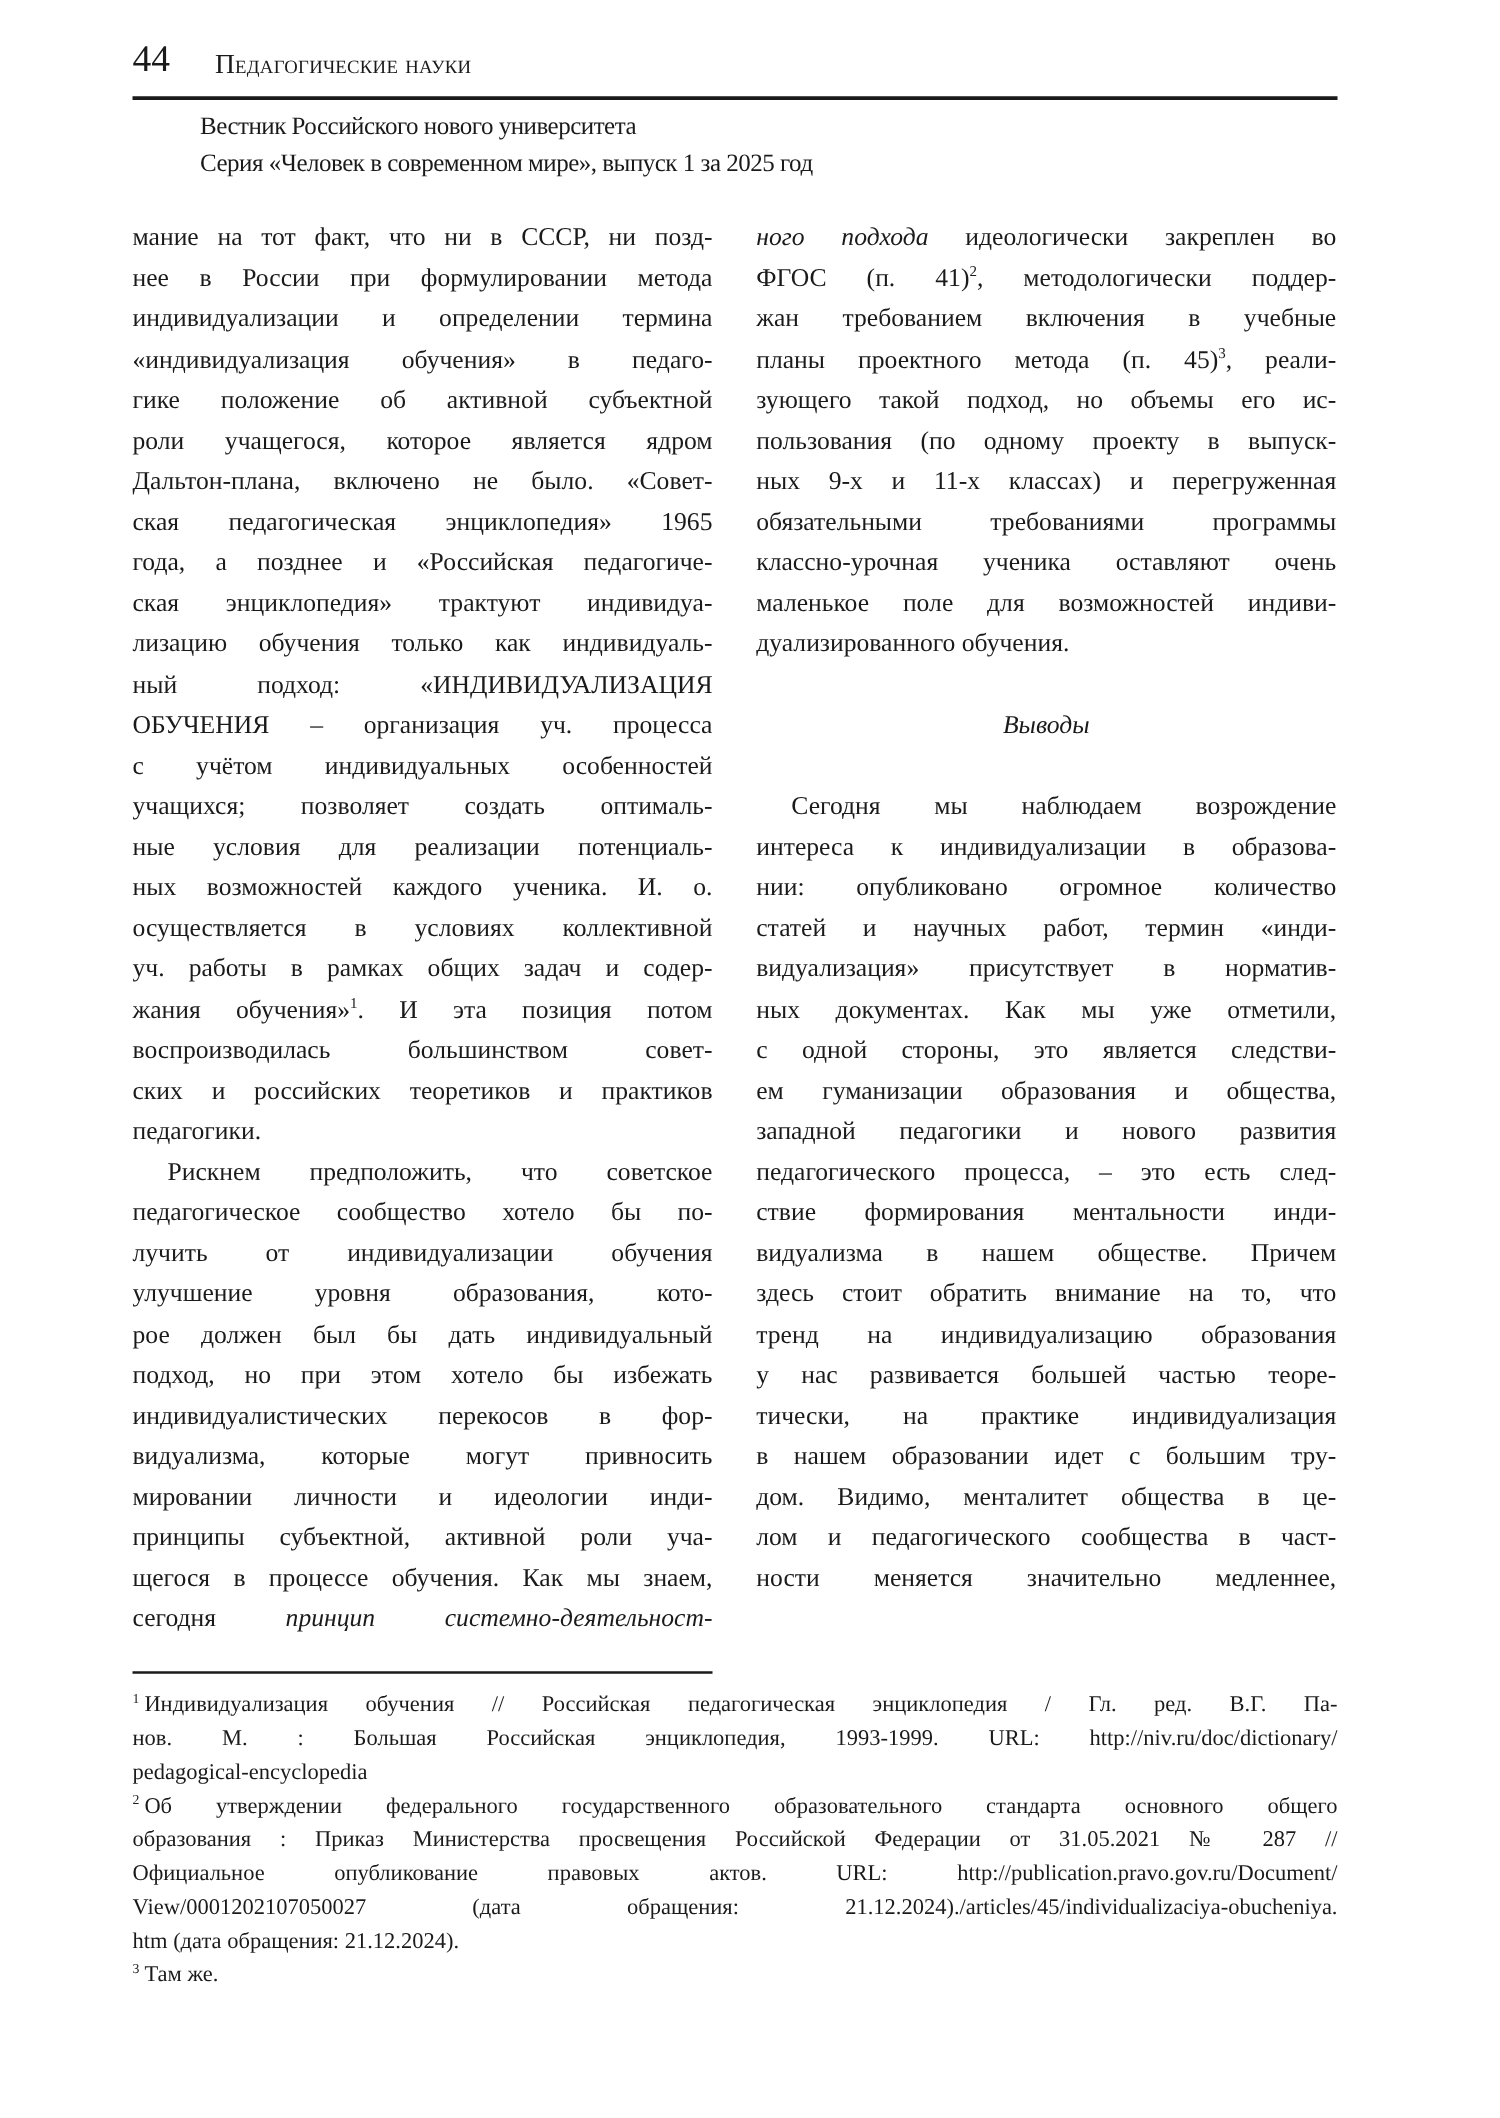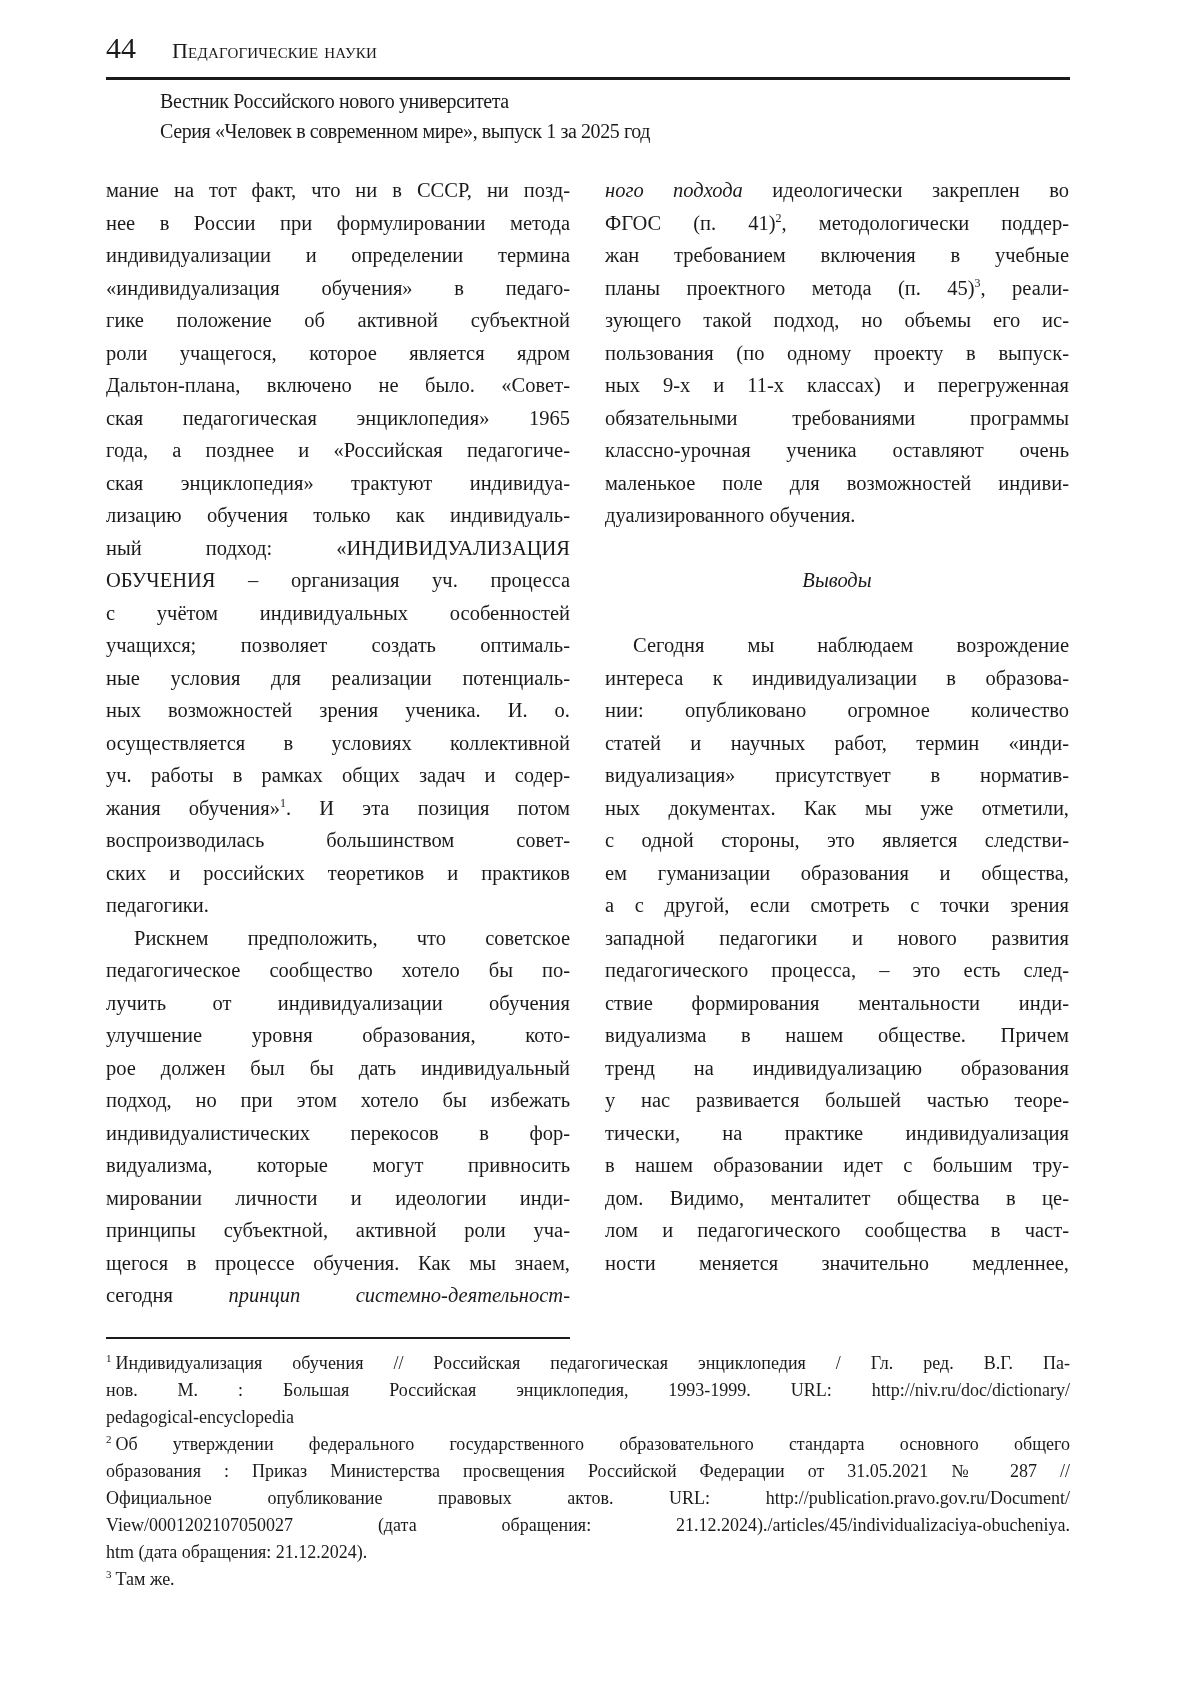--- a/index.html
+++ b/index.html
@@ -70,21 +70,21 @@
   <span class="line" style="">Дальтон-плана, включено не было. «Совет-</span>
   <span class="line" style="">ская педагогическая энциклопедия» 1965</span>
   <span class="line" style="">года, а позднее и «Российская педагогиче-</span>
   <span class="line" style="">ская энциклопедия» трактуют индивидуа-</span>
   <span class="line" style="">лизацию обучения только как индивидуаль-</span>
   <span class="line" style="">ный подход: «ИНДИВИДУАЛИЗАЦИЯ</span>
   <span class="line" style="">ОБУЧЕНИЯ – организация уч. процесса</span>
   <span class="line" style="">с учётом индивидуальных особенностей</span>
   <span class="line" style="">учащихся; позволяет создать оптималь-</span>
   <span class="line" style="">ные условия для реализации потенциаль-</span>
-  <span class="line" style="">ных возможностей зрения ученика. И. о.</span>
+  <span class="line" style="">ных возможностей каждого ученика. И. о.</span>
   <span class="line" style="">осуществляется в условиях коллективной</span>
   <span class="line" style="">уч. работы в рамках общих задач и содер-</span>
   <span class="line" style=""><span>жания обучения»</span><sup>1</sup><span>. И эта позиция потом</span></span>
   <span class="line" style="">воспроизводилась большинством совет-</span>
   <span class="line" style="">ских и российских теоретиков и практиков</span>
   <span class="line last" style="">педагогики.</span>
   <span class="line indent" style="">Рискнем предположить, что советское</span>
   <span class="line" style="">педагогическое сообщество хотело бы по-</span>
   <span class="line" style="">лучить от индивидуализации обучения</span>
   <span class="line" style="">улучшение уровня образования, кото-</span>
@@ -114,25 +114,25 @@
   <span class="line center em" style="">Выводы</span>
   <span class="line blank" style=""></span>
   <span class="line indent" style="">Сегодня мы наблюдаем возрождение</span>
   <span class="line" style="">интереса к индивидуализации в образова-</span>
   <span class="line" style="">нии: опубликовано огромное количество</span>
   <span class="line" style="">статей и научных работ, термин «инди-</span>
   <span class="line" style="">видуализация» присутствует в норматив-</span>
   <span class="line" style="">ных документах. Как мы уже отметили,</span>
   <span class="line" style="">с одной стороны, это является следстви-</span>
   <span class="line" style="">ем гуманизации образования и общества,</span>
-  <span class="line" style="">а с другой, если смотреть с точки зрения</span>
   <span class="line" style="">западной педагогики и нового развития</span>
   <span class="line" style="">педагогического процесса, – это есть след-</span>
   <span class="line" style="">ствие формирования ментальности инди-</span>
   <span class="line" style="">видуализма в нашем обществе. Причем</span>
+  <span class="line" style="">здесь стоит обратить внимание на то, что</span>
   <span class="line" style="">тренд на индивидуализацию образования</span>
   <span class="line" style="">у нас развивается большей частью теоре-</span>
   <span class="line" style="">тически, на практике индивидуализация</span>
   <span class="line" style="">в нашем образовании идет с большим тру-</span>
   <span class="line" style="">дом. Видимо, менталитет общества в це-</span>
   <span class="line" style="">лом и педагогического сообщества в част-</span>
   <span class="line" style="">ности меняется значительно медленнее,</span>
 </div>
 
 <div class="fn-rule"></div>

